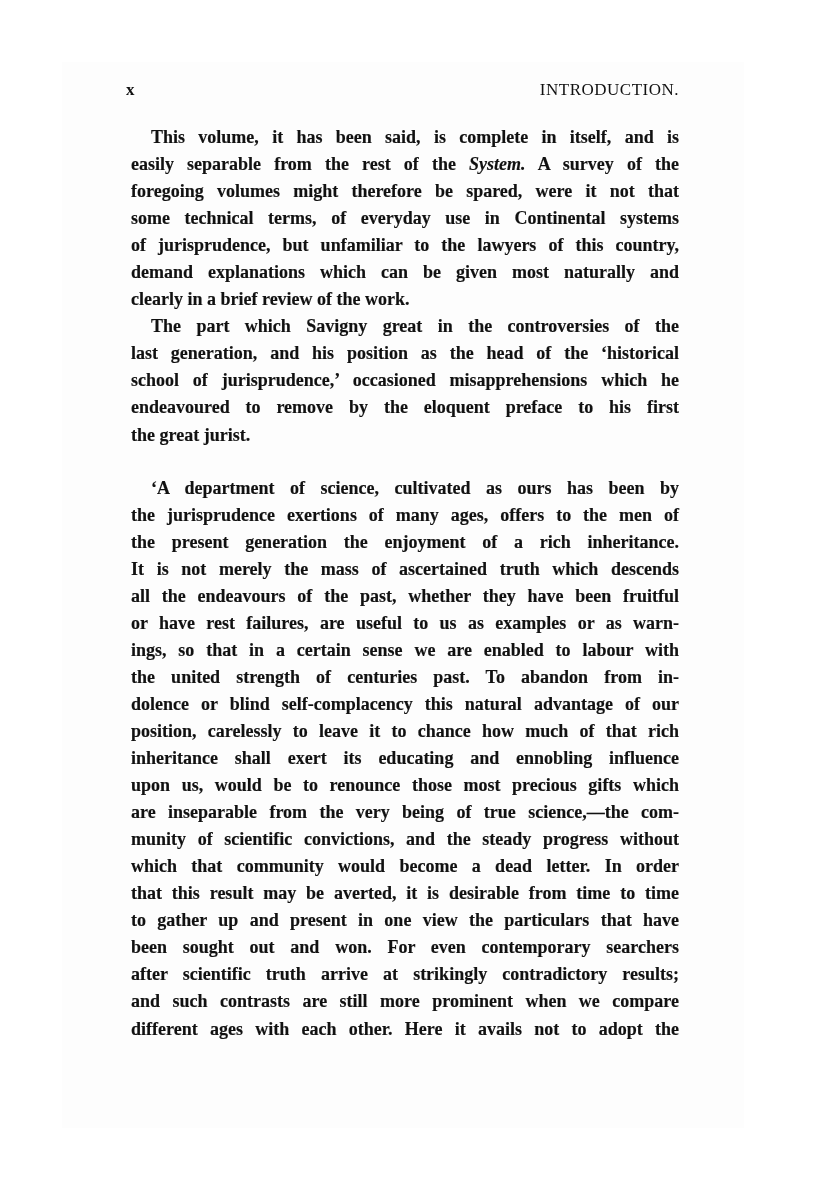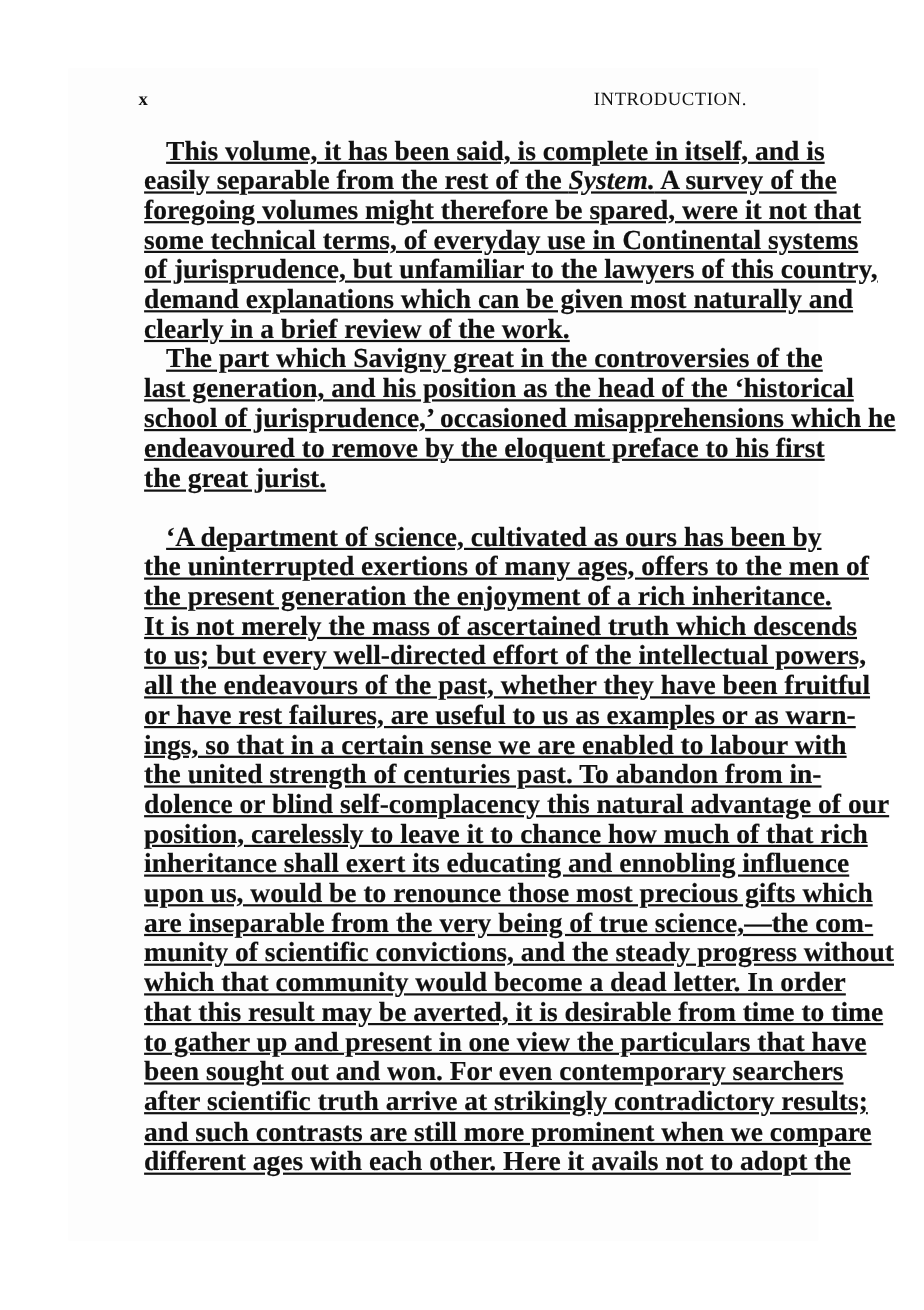--- a/index.html
+++ b/index.html
@@ -43,29 +43,28 @@
       font-weight: bold;
     }
     .head-title {
       position: absolute;
       left: 0;
       right: 0;
       top: 3px;
       text-align: right;
     }
     .para {
-      font-size: 25px;
+      font-size: 18px;
       line-height: 27.05px;
       text-align: justify;
       text-align-last: left;
       margin: 0;
       font-weight: bold;
       -webkit-text-stroke: 0.15px #111;
       font-weight: 600;
-      text-decoration: underline;
     }
     .para .line {
       display: block;
       text-align: justify;
       text-align-last: justify;
       white-space: nowrap;
     }
     .para .line.last {
       text-align-last: left;
     }
@@ -101,24 +100,23 @@
   <p class="para p2">
     <span class="line indent">The part which Savigny great in the controversies of the</span>
     <span class="line">last generation, and his position as the head of the ‘historical</span>
     <span class="line">school of jurisprudence,’ occasioned misapprehensions which he</span>
     <span class="line">endeavoured to remove by the eloquent preface to his first</span>
     <span class="line last">the great jurist.</span>
   </p>
 
   <p class="para p3">
     <span class="line indent">‘A department of science, cultivated as ours has been by</span>
-    <span class="line">the uninterrupted exertions of many ages, offers to the men of</span>
+    <span class="line">the jurisprudence exertions of many ages, offers to the men of</span>
     <span class="line">the present generation the enjoyment of a rich inheritance.</span>
     <span class="line">It is not merely the mass of ascertained truth which descends</span>
-    <span class="line">to us; but every well-directed effort of the intellectual powers,</span>
     <span class="line">all the endeavours of the past, whether they have been fruitful</span>
     <span class="line">or have rest failures, are useful to us as examples or as warn-</span>
     <span class="line">ings, so that in a certain sense we are enabled to labour with</span>
     <span class="line">the united strength of centuries past.  To abandon from in-</span>
     <span class="line">dolence or blind self-complacency this natural advantage of our</span>
     <span class="line">position, carelessly to leave it to chance how much of that rich</span>
     <span class="line">inheritance shall exert its educating and ennobling influence</span>
     <span class="line">upon us, would be to renounce those most precious gifts which</span>
     <span class="line">are inseparable from the very being of true science,—the com-</span>
     <span class="line">munity of scientific convictions, and the steady progress without</span>

